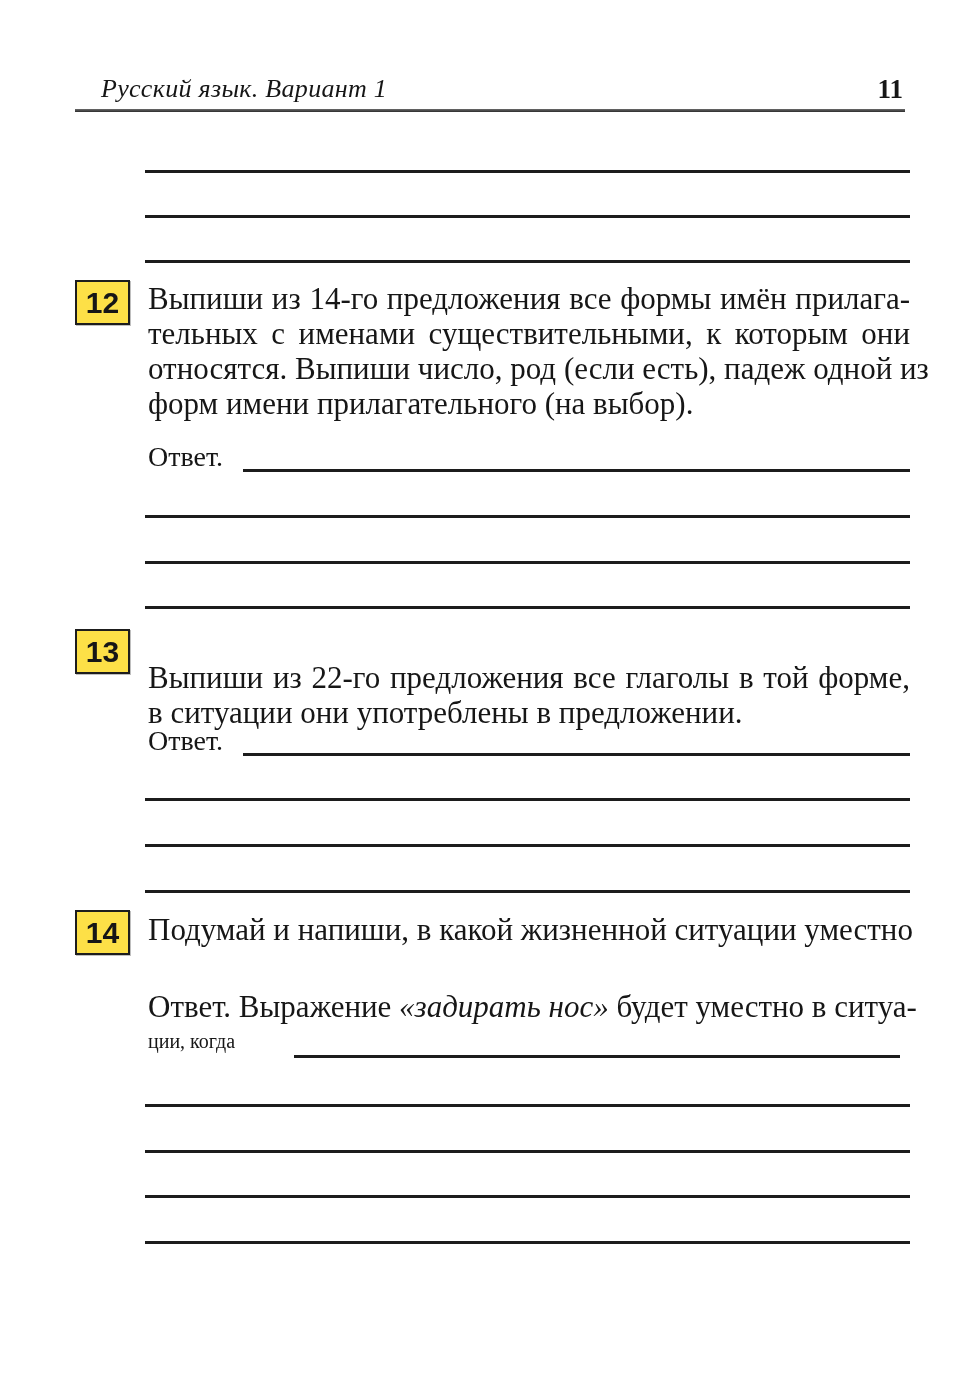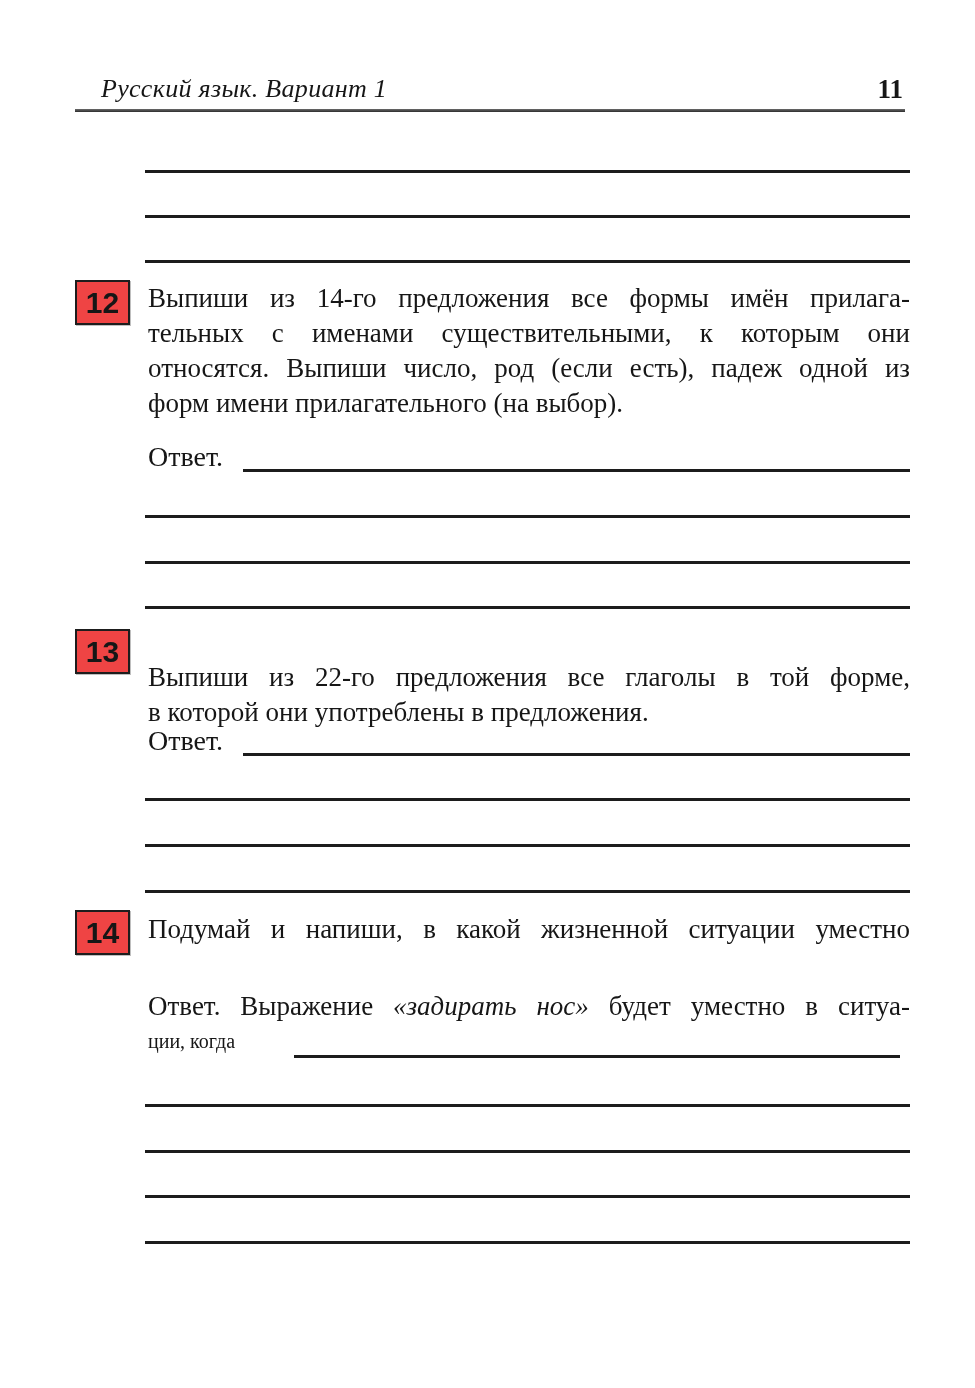--- a/index.html
+++ b/index.html
@@ -37,32 +37,32 @@
   }
   
   .wline{
     position:absolute;left:145px;width:765px;height:2.5px;
     background:var(--line);
   }
   
   .numbox{
     position:absolute;left:75px;width:55px;height:45px;
     border:2.5px solid #1d1d1d;
-    background:#ef4444;
+    background:#fde047;
     display:flex;align-items:center;justify-content:center;
     box-shadow:1px 1px 0 rgba(0,0,0,.25);
   }
   .numbox .num{
     font-family:"Liberation Sans","DejaVu Sans",sans-serif;
     font-weight:bold;font-size:30px;line-height:1;
   }
   
   .task-text{
     position:absolute;left:148px;width:762px;
-    font-size:27px;
+    font-size:31px;
   }
   .tline{
     height:35px;line-height:35px;
     text-align:justify;text-align-last:justify;
     white-space:nowrap;
   }
   .tline.last{text-align-last:left;}
   .em{font-style:italic;}
   
   .answer-label{
@@ -103,21 +103,21 @@
   <div class="fill-line" style="left:243px;top:469px;width:667px"></div>
   <div class="wline" style="top:515px"></div>
   <div class="wline" style="top:561px"></div>
   <div class="wline" style="top:606px"></div>
 
   <div class="numbox" style="top:629px">
     <span class="num">13</span>
   </div>
   <div class="task-text" style="top:660px">
     <div class="tline">Выпиши из 22-го предложения все глаголы в той форме,</div>
-    <div class="tline last">в которой они употреблены в предложения.</div>
+    <div class="tline last">в ситуации они употреблены в предложении.</div>
   </div>
   <div class="answer-label" style="top:725px">Ответ.</div>
   <div class="fill-line" style="left:243px;top:753px;width:667px"></div>
   <div class="wline" style="top:798px"></div>
   <div class="wline" style="top:844px"></div>
   <div class="wline" style="top:890px"></div>
 
   <div class="numbox" style="top:910px">
     <span class="num">14</span>
   </div>

